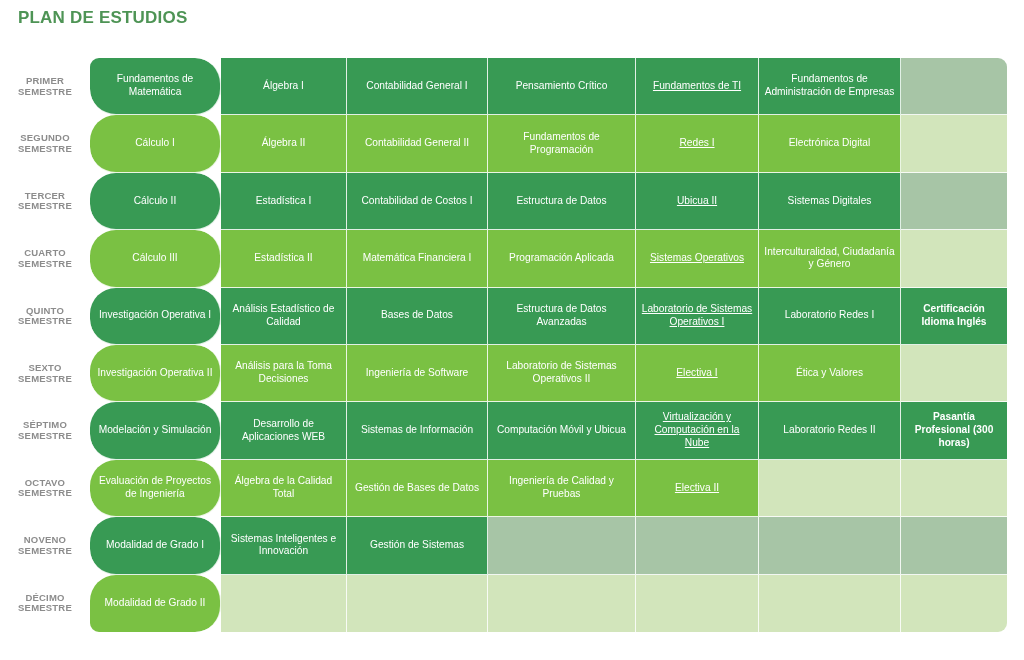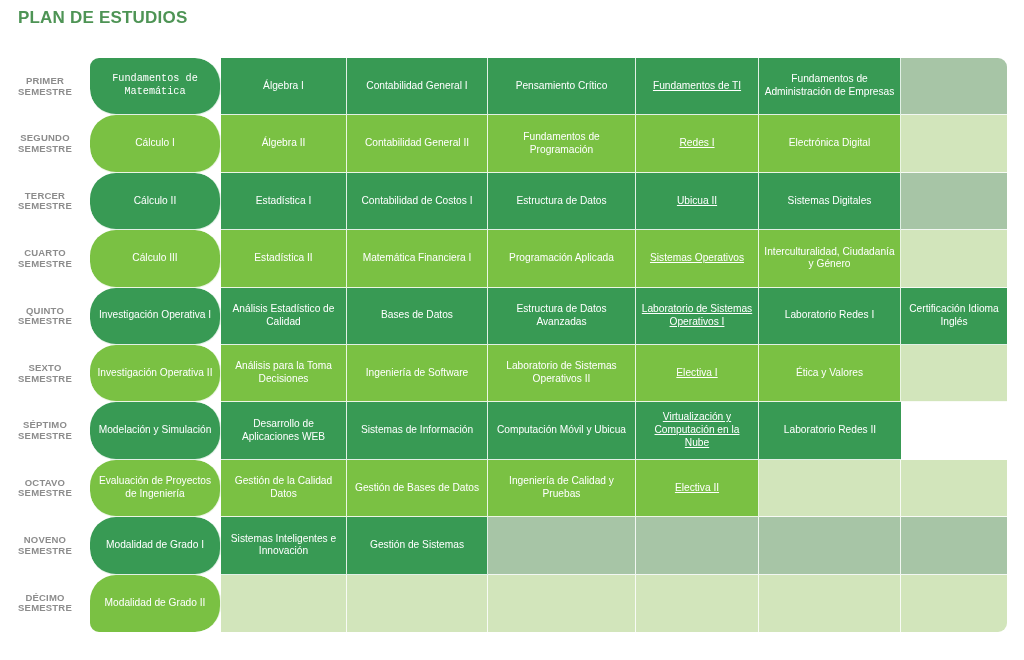--- a/index.html
+++ b/index.html
@@ -69,29 +69,29 @@
     border-bottom: 1px solid rgba(255,255,255,0.85);
     overflow: hidden;
   }
   .cell:last-child { border-right: none; }
   .cell.c0 { flex: 0 0 131px; border-radius: 26px; }
   .cell.c1 { flex: 0 0 126px; }
   .cell.c2 { flex: 0 0 141px; }
   .cell.c3 { flex: 0 0 148px; }
   .cell.c4 { flex: 0 0 123px; text-decoration: underline; }
   .cell.c5 { flex: 0 0 142px; }
-  .cell.c6 { flex: 0 0 106px; }
+  .cell.c6 { flex: 0 0 106px; font-weight: bold; }
 
   .tone-dark   { background: #389a54; }
   .tone-light  { background: #7ac143; }
   .tone-dark-empty  { background: #a7c5a6; color: transparent; }
   .tone-light-empty { background: #d2e5bb; color: transparent; }
 
   
-  .grid-row:first-child .cell:first-child { border-top-left-radius: 9px; font-family: Liberation Mono, monospace; }
+  .grid-row:first-child .cell:first-child { border-top-left-radius: 9px; }
   .grid-row:first-child .cell:last-child  { border-top-right-radius: 9px; }
   .grid-row:last-child  .cell:first-child { border-bottom-left-radius: 9px; }
   .grid-row:last-child  .cell:last-child  { border-bottom-right-radius: 9px; }
   .grid-row:last-child .cell { border-bottom: none; }
   .cell-text { display: block; }
 </style>
 </head>
 <body>
 
 <div id="page">
@@ -290,33 +290,36 @@
           </div>
           <div class="cell c3 tone-dark">
             <span class="cell-text">Computación Móvil y Ubicua</span>
           </div>
           <div class="cell c4 tone-dark">
             <span class="cell-text">Virtualización y Computación en la Nube</span>
           </div>
           <div class="cell c5 tone-dark">
             <span class="cell-text">Laboratorio Redes II</span>
           </div>
+          <div class="cell c6 tone-dark">
+            <span class="cell-text">Pasantía Profesional (300 horas)</span>
+          </div>
         </div>
       </div>
       <div class="grid-row">
         <div class="row-label">
           <span>OCTAVO</span>
           <span>SEMESTRE</span>
         </div>
         <div class="cells">
           <div class="cell c0 tone-light">
             <span class="cell-text">Evaluación de Proyectos de Ingeniería</span>
           </div>
           <div class="cell c1 tone-light">
-            <span class="cell-text">Gestión de la Calidad Datos</span>
+            <span class="cell-text">Álgebra de la Calidad Total</span>
           </div>
           <div class="cell c2 tone-light">
             <span class="cell-text">Gestión de Bases de Datos</span>
           </div>
           <div class="cell c3 tone-light">
             <span class="cell-text">Ingeniería de Calidad y Pruebas</span>
           </div>
           <div class="cell c4 tone-light">
             <span class="cell-text">Electiva II</span>
           </div>

